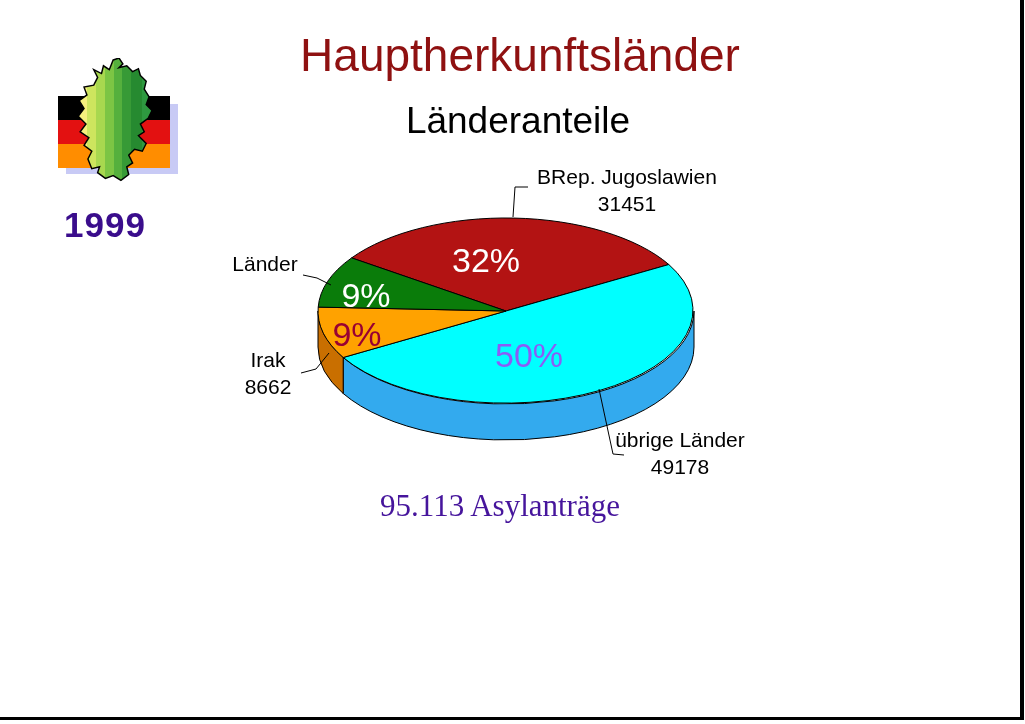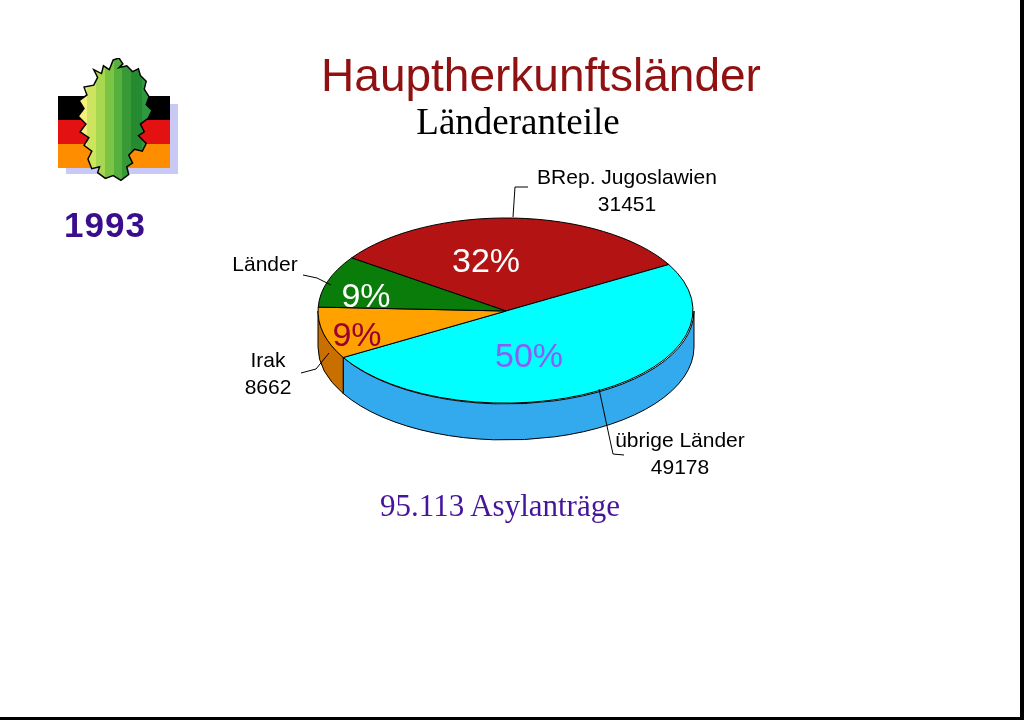--- a/index.html
+++ b/index.html
@@ -1,21 +1,21 @@
 <!DOCTYPE html>
 <html><head>
 <meta charset="utf-8">
 <style>
   html,body{margin:0;padding:0;width:1025px;height:724px;background:#fff;overflow:hidden;
             font-family:"Liberation Sans",sans-serif;}
   .slide{position:absolute;left:0;top:0;width:1020px;height:717px;background:#fff;
          border-right:4px solid #000;border-bottom:3px solid #000;}
   #pie-svg{position:absolute;left:0;top:0;width:1025px;height:724px;}
-  .title{position:absolute;left:520px;top:48px;transform:translateX(-50%);
-         font-size:46px;white-space:nowrap;margin-left:21px;}
+  .title{position:absolute;left:520px;top:28px;transform:translateX(-50%);
+         font-size:46px;white-space:nowrap;}
   .subtitle{position:absolute;left:518px;top:100px;transform:translateX(-50%);
             font-size:37px;color:#000;white-space:nowrap;}
   .year{position:absolute;left:64px;top:205px;font-size:35px;font-weight:bold;
         letter-spacing:1px;}
   .logo-shadow{position:absolute;left:66px;top:104px;width:112px;height:70px;}
   .flag{position:absolute;left:58px;top:96px;width:112px;height:72px;}
   .flag .stripe{width:100%;height:24px;}
   .map-svg{position:absolute;left:70px;top:58px;width:98px;height:136px;}
   .callout{position:absolute;text-align:center;font-size:21px;line-height:27px;
            color:#000;white-space:nowrap;}
@@ -36,21 +36,21 @@
       <path d="M506,311 L668.8,264.5 A188 93 0 0 1 343.2,357.5 Z" fill="#00ffff" stroke="#000" stroke-width="1" stroke-linejoin="round"></path>
       <path d="M506,311 L343.2,357.5 A188 93 0 0 1 318.2,307.1 Z" fill="#ffa200" stroke="#000" stroke-width="1" stroke-linejoin="round"></path>
       <path d="M506,311 L318.2,307.1 A188 93 0 0 1 351.6,257.9 Z" fill="#0a7c0a" stroke="#000" stroke-width="1" stroke-linejoin="round"></path>
       <polyline points="528,187 515,187 513,217" fill="none" stroke="#000" stroke-width="1"></polyline>
       <polyline points="303,275 317,278 331,285" fill="none" stroke="#000" stroke-width="1"></polyline>
       <polyline points="301,373 316,369 329,353" fill="none" stroke="#000" stroke-width="1"></polyline>
       <polyline points="599,389 613,454 624,455" fill="none" stroke="#000" stroke-width="1"></polyline>
     </svg>
 
   <div class="title" style="color: rgb(143, 17, 17);">Hauptherkunftsländer</div>
-  <div class="subtitle" style="color: rgb(0, 0, 0); font-family: Liberation Serif, serif;">Länderanteile</div>
+  <div class="subtitle" style="color: rgb(0, 0, 0);">Länderanteile</div>
 
   <div>
     <div class="logo-shadow" style="background: rgb(200, 202, 245);"></div>
     <div class="flag">
       <div class="stripe" style="background: rgb(0, 0, 0);"></div>
       <div class="stripe" style="background: rgb(227, 17, 17);"></div>
       <div class="stripe" style="background: rgb(255, 141, 0);"></div>
     </div>
     <svg class="map-svg" viewBox="0 0 100 140">
       <defs>
@@ -74,21 +74,21 @@
         </linearGradient>
       </defs>
       <path d="M44,2 L50,0 L54,6 L50,10 L58,8 L64,14 L70,11 L72,18 L78,24 L76,32 L81,40 L78,48
                L84,54 L80,62 L72,68 L76,76 L70,80 L78,88 L74,96 L66,94 L60,100 L64,108 L58,112
                L60,120 L52,126 L44,121 L36,124 L28,118 L30,112 L22,114 L18,104 L22,96 L14,90
                L19,82 L10,76 L16,68 L8,60 L14,52 L9,44 L17,38 L14,30 L24,28 L28,20 L24,12
                L32,16 L34,8 L40,12 Z" fill="url(#mapgrad)" stroke="#000" stroke-width="1.5"></path>
     </svg>
   </div>
 
-  <div class="year" style="color: rgb(58, 13, 140);">1993</div>
+  <div class="year" style="color: rgb(58, 13, 140);">1999</div>
 
   <div class="callout" style="left:497px;top:163px;width:260px">
     <div>BRep. Jugoslawien</div>
     <div>31451</div>
   </div>
   <div class="callout" style="left:165px;top:250px;width:200px">
     <div>Länder</div>
   </div>
   <div class="callout" style="left:168px;top:346px;width:200px">
     <div>Irak</div>

